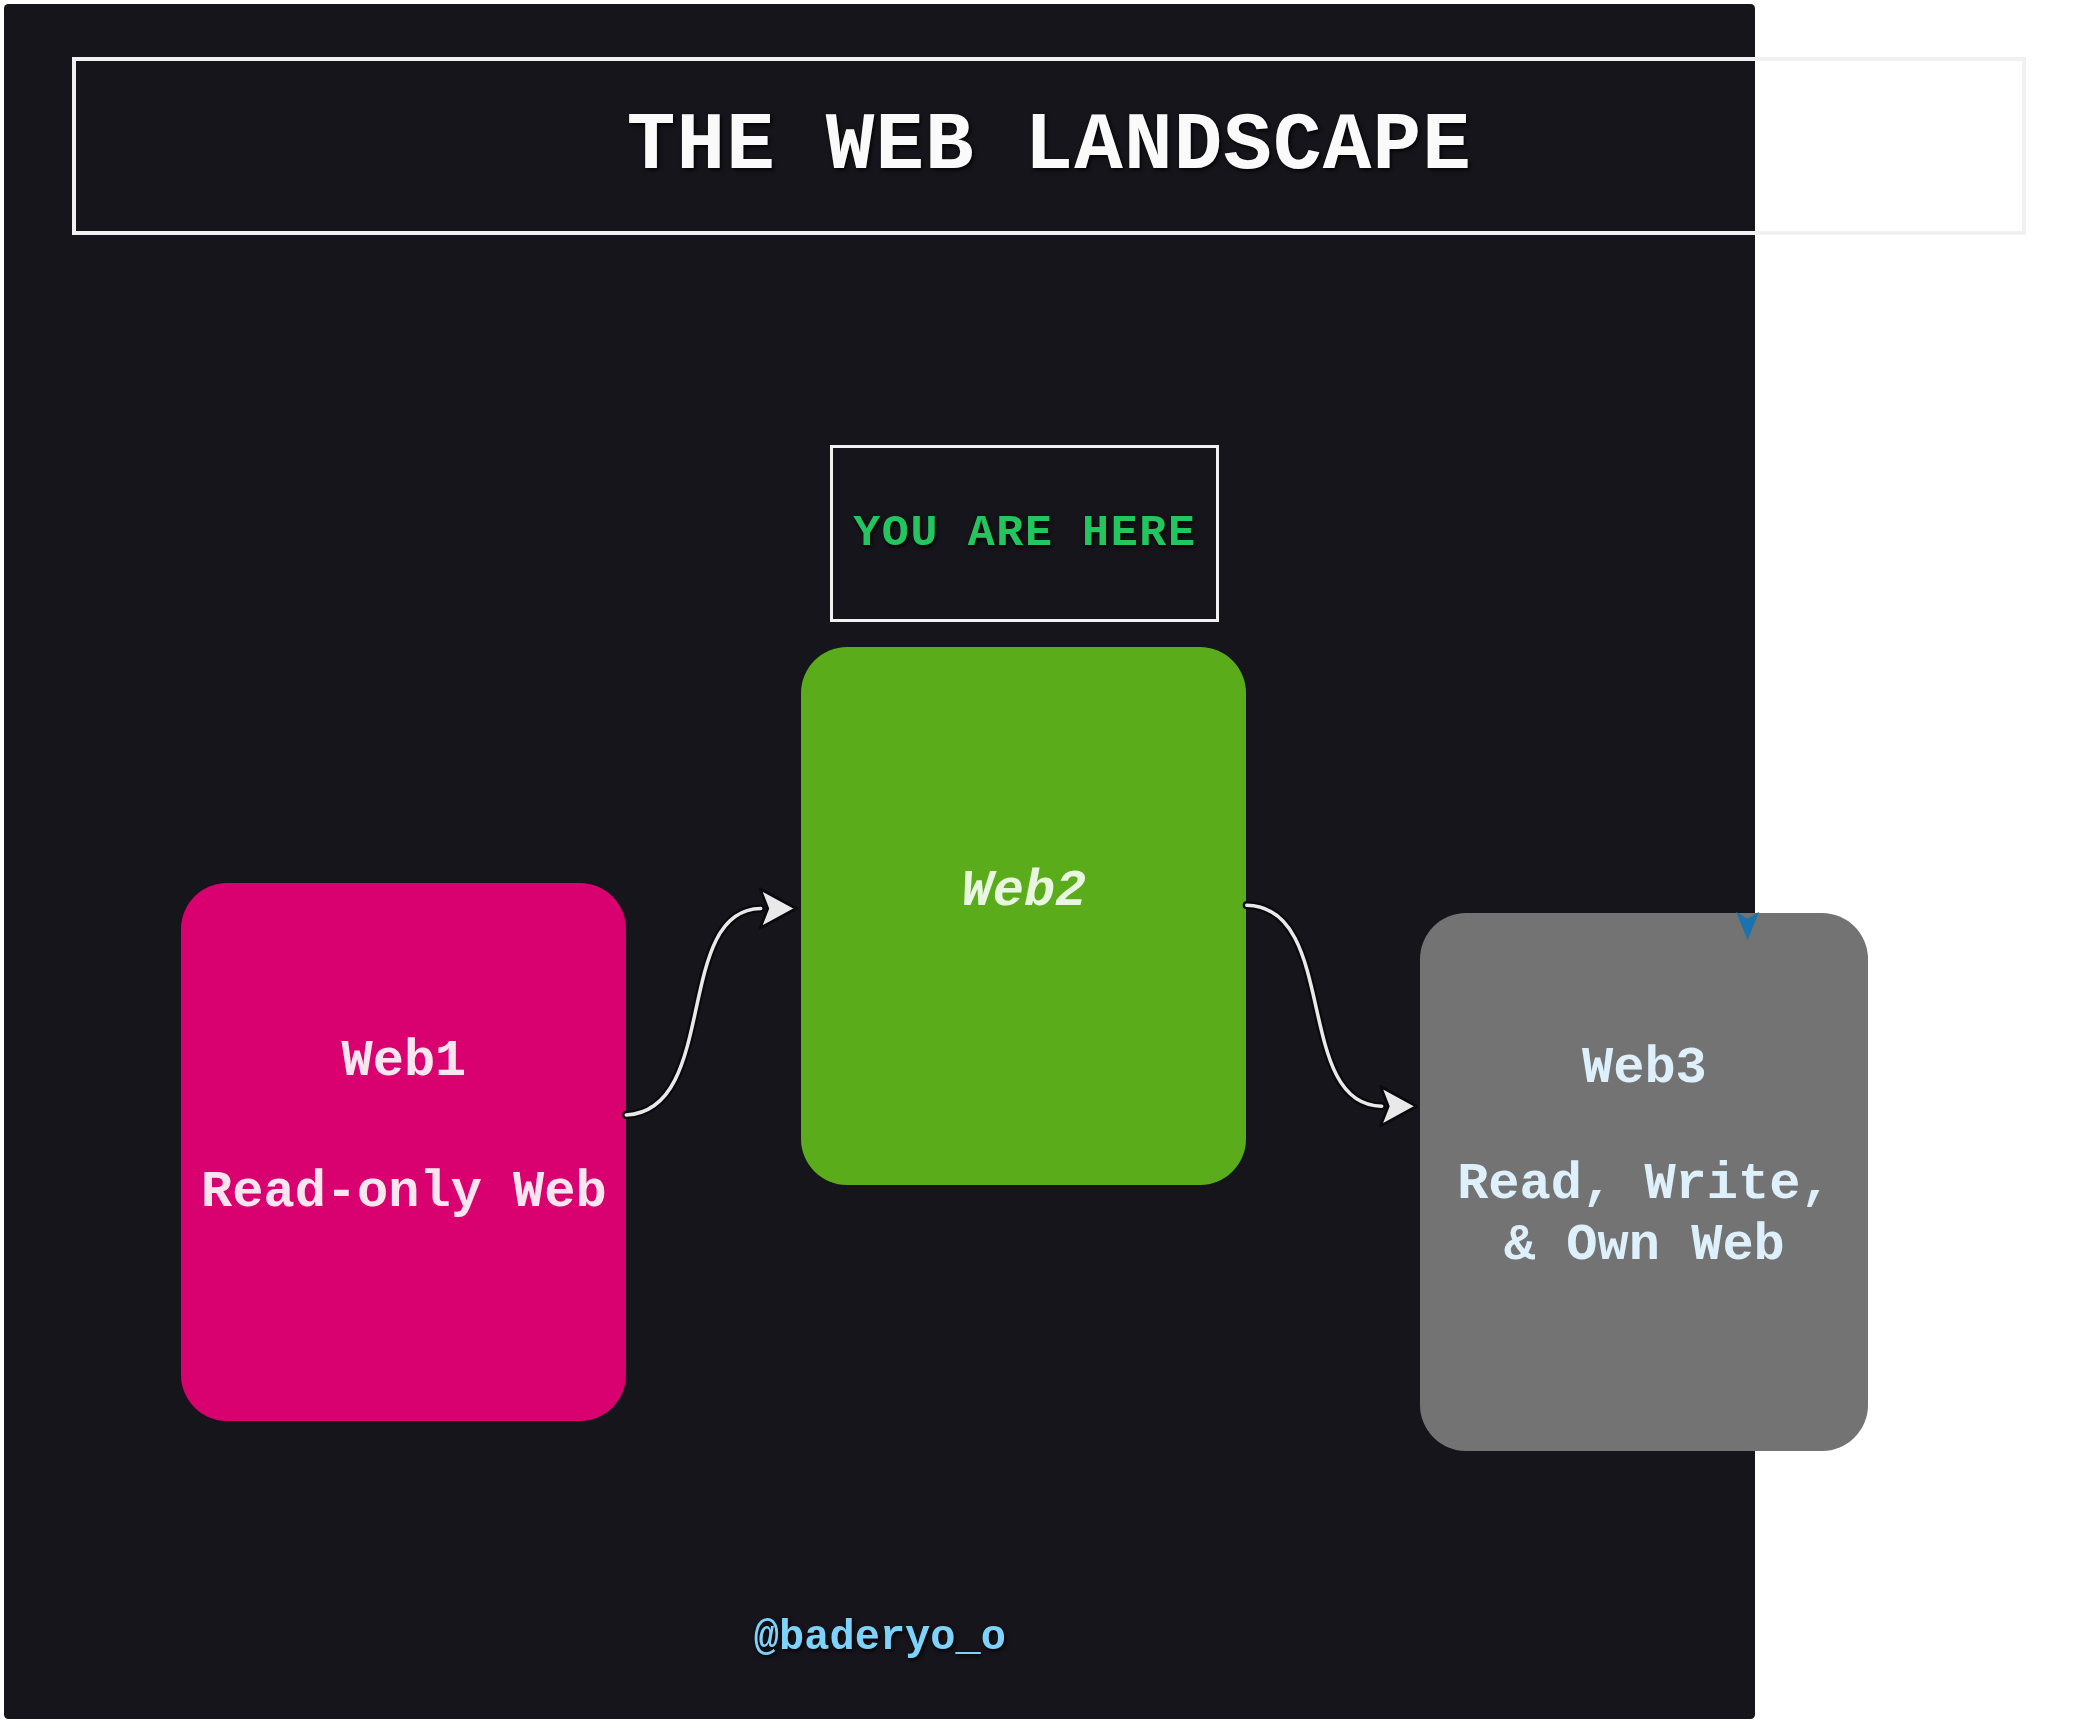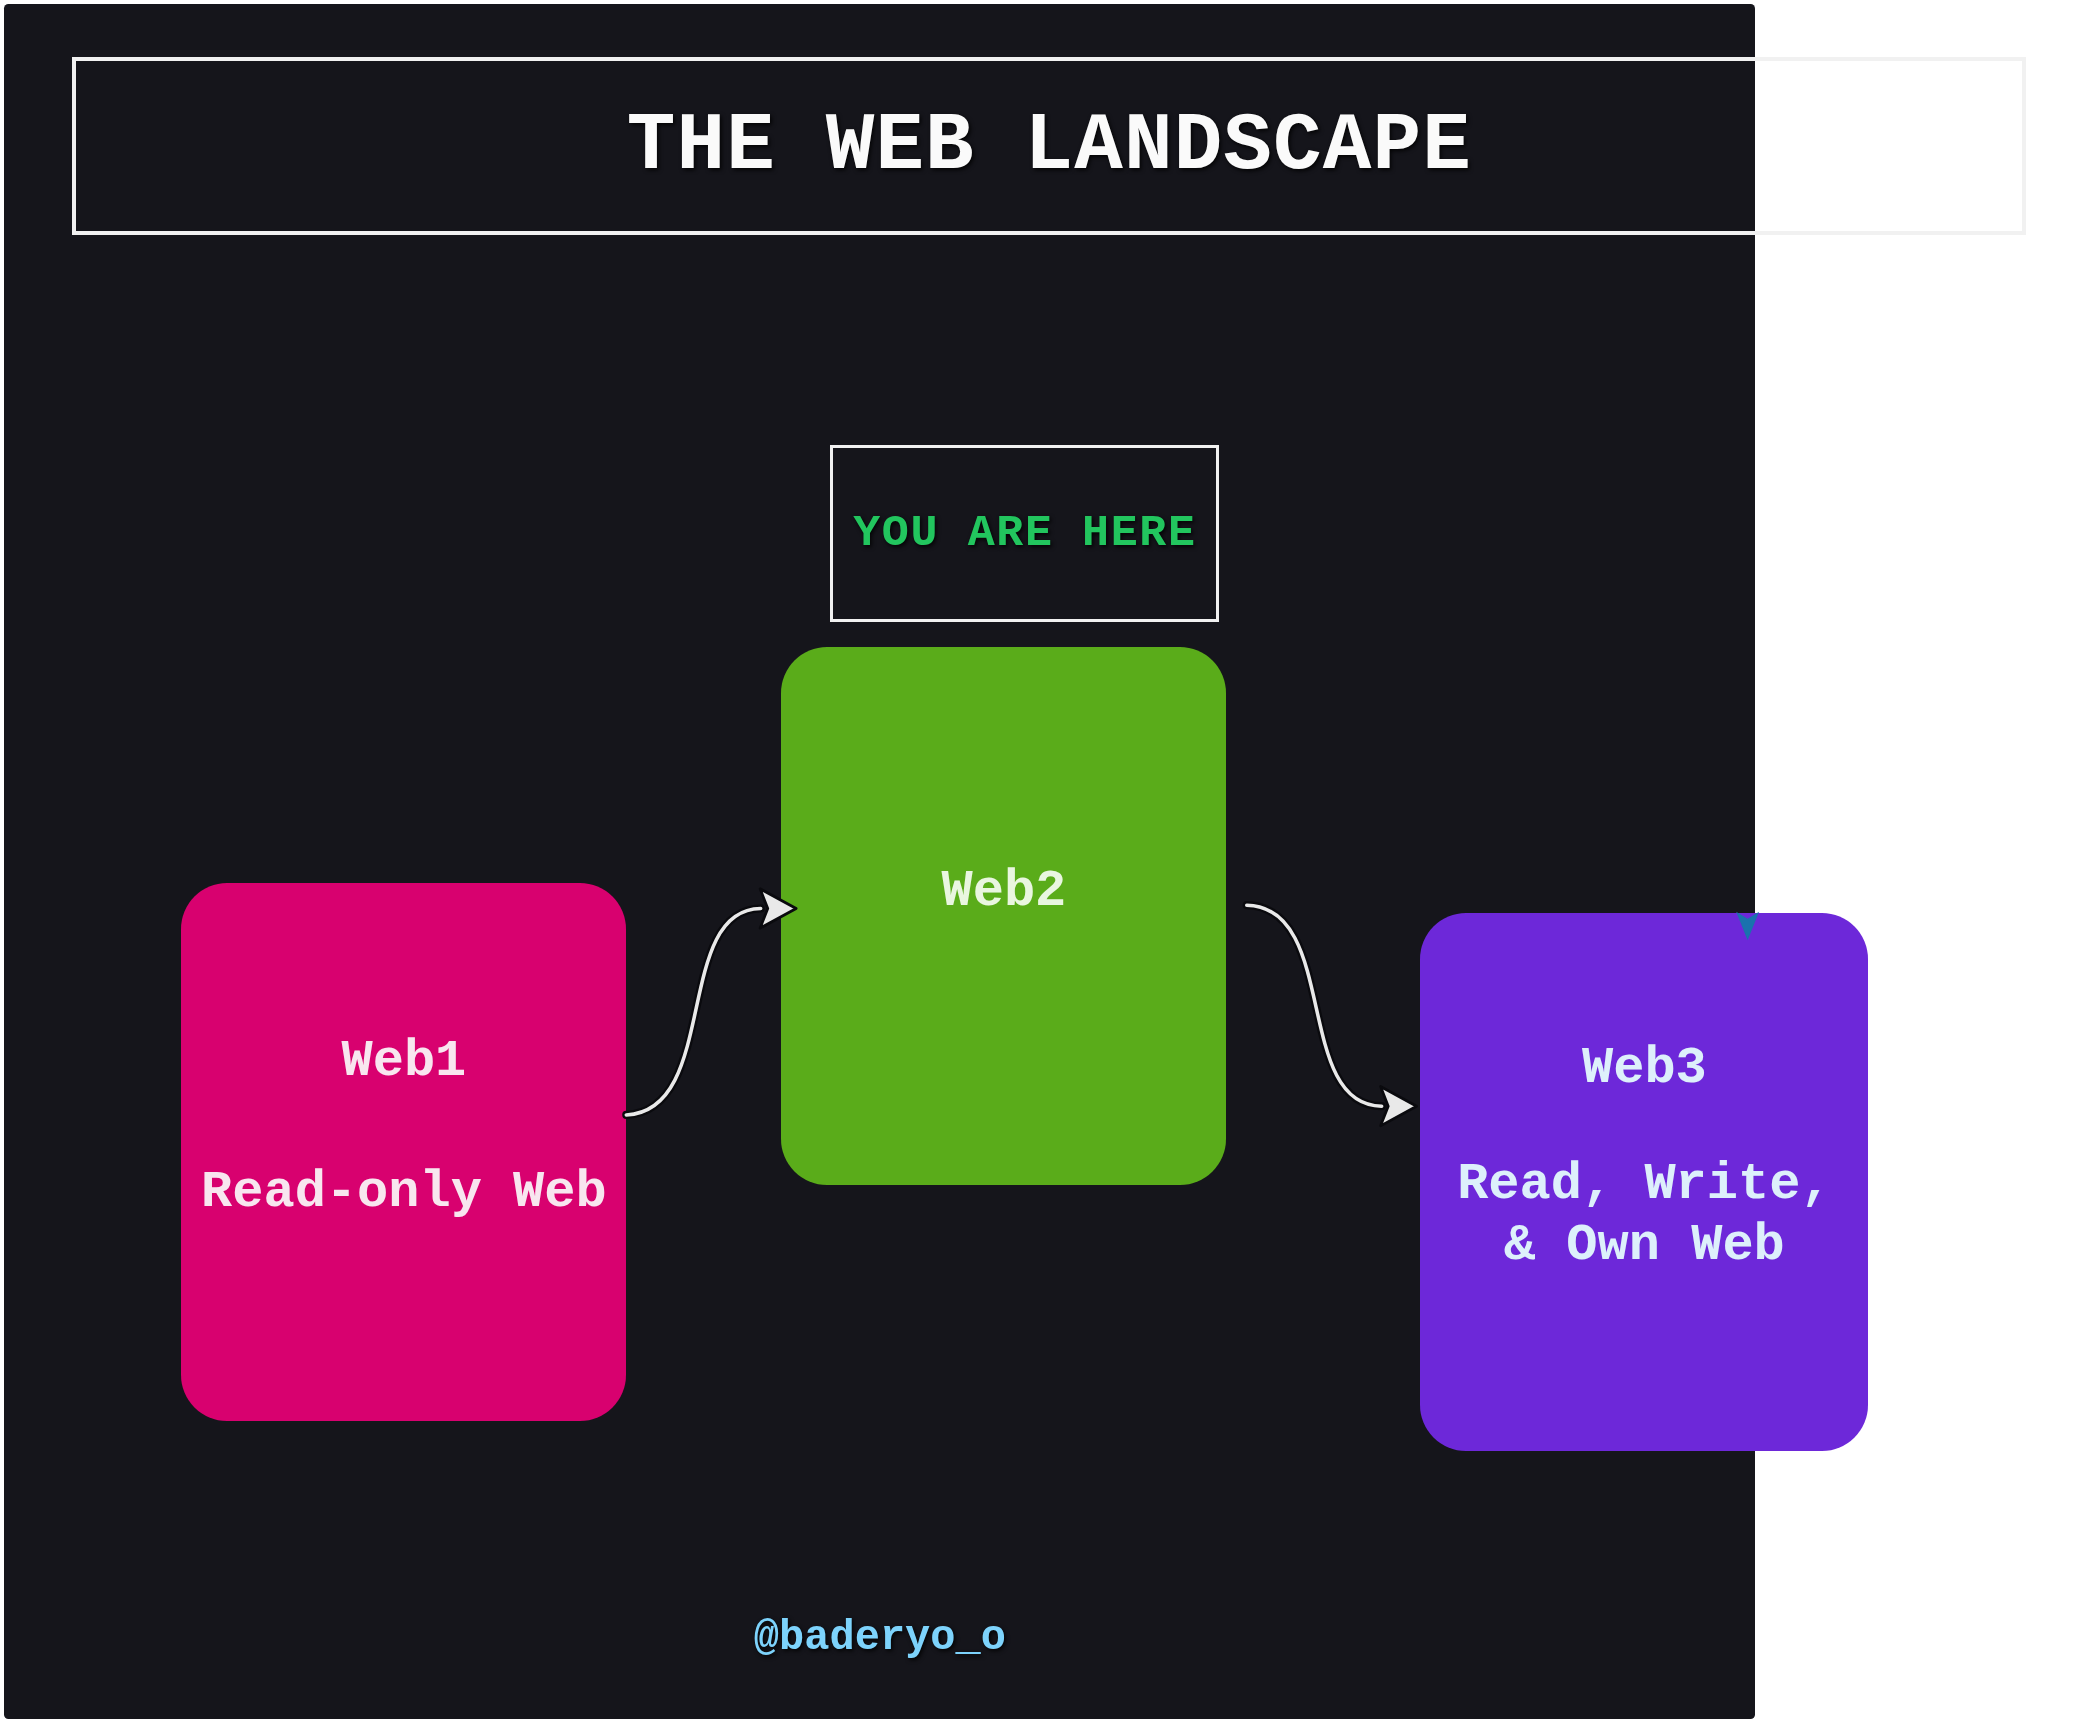--- a/index.html
+++ b/index.html
@@ -67,21 +67,21 @@
   .node-label{
     font-size:52px;
     line-height:60px;
     white-space:nowrap;
   }
   .node-desc{
     font-size:52px;
     line-height:61px;
   }
   .node-web1{ left:177px;  top:879px; }
-  .node-web2{ left:777px; top:643px; }
+  .node-web2{ left:797px; top:643px;font-style:italic; }
   .node-web3{ left:1416px; top:909px; width:448px; }
   .node-web1 .node-desc{ max-width:426px;margin-top:15px; }
   .node-web2 .node-desc{ max-width:393px; }
   .node-web3 .node-desc{ max-width:393px; }
   .edges{
     position:absolute;
     left:0; top:0;
     width:2089px; height:1715px;
     pointer-events:none;
   }
@@ -132,21 +132,21 @@
 
   <div class="node node-web1" style="background: rgb(216, 1, 111); color: rgb(248, 230, 239);">
     <div class="node-label">Web1</div>
     <div class="node-desc">Read-only Web</div>
   </div>
 
   <div class="node node-web2" style="background: rgb(90, 172, 26); color: rgb(233, 246, 224);">
     <div class="node-label">Web2</div>
   </div>
 
-  <div class="node node-web3" style="background: #6d28d9; color: rgb(221, 240, 251);">
+  <div class="node node-web3" style="background: #737373; color: rgb(221, 240, 251);">
     <div class="node-label">Web3</div>
     <div class="node-desc">Read, Write, &amp; Own Web</div>
   </div>
 
   <svg class="edges" viewBox="0 0 3824 3140">
     <g>
       <path class="edge-under" d="M 1139 2034 C 1310 2026, 1225 1658, 1385 1656"></path>
       <path class="edge-over" d="M 1139 2034 C 1310 2026, 1225 1658, 1385 1656"></path>
       <polygon class="edge-head" points="1450,1656 1384,1620 1398,1656 1384,1692"></polygon>
     </g>

